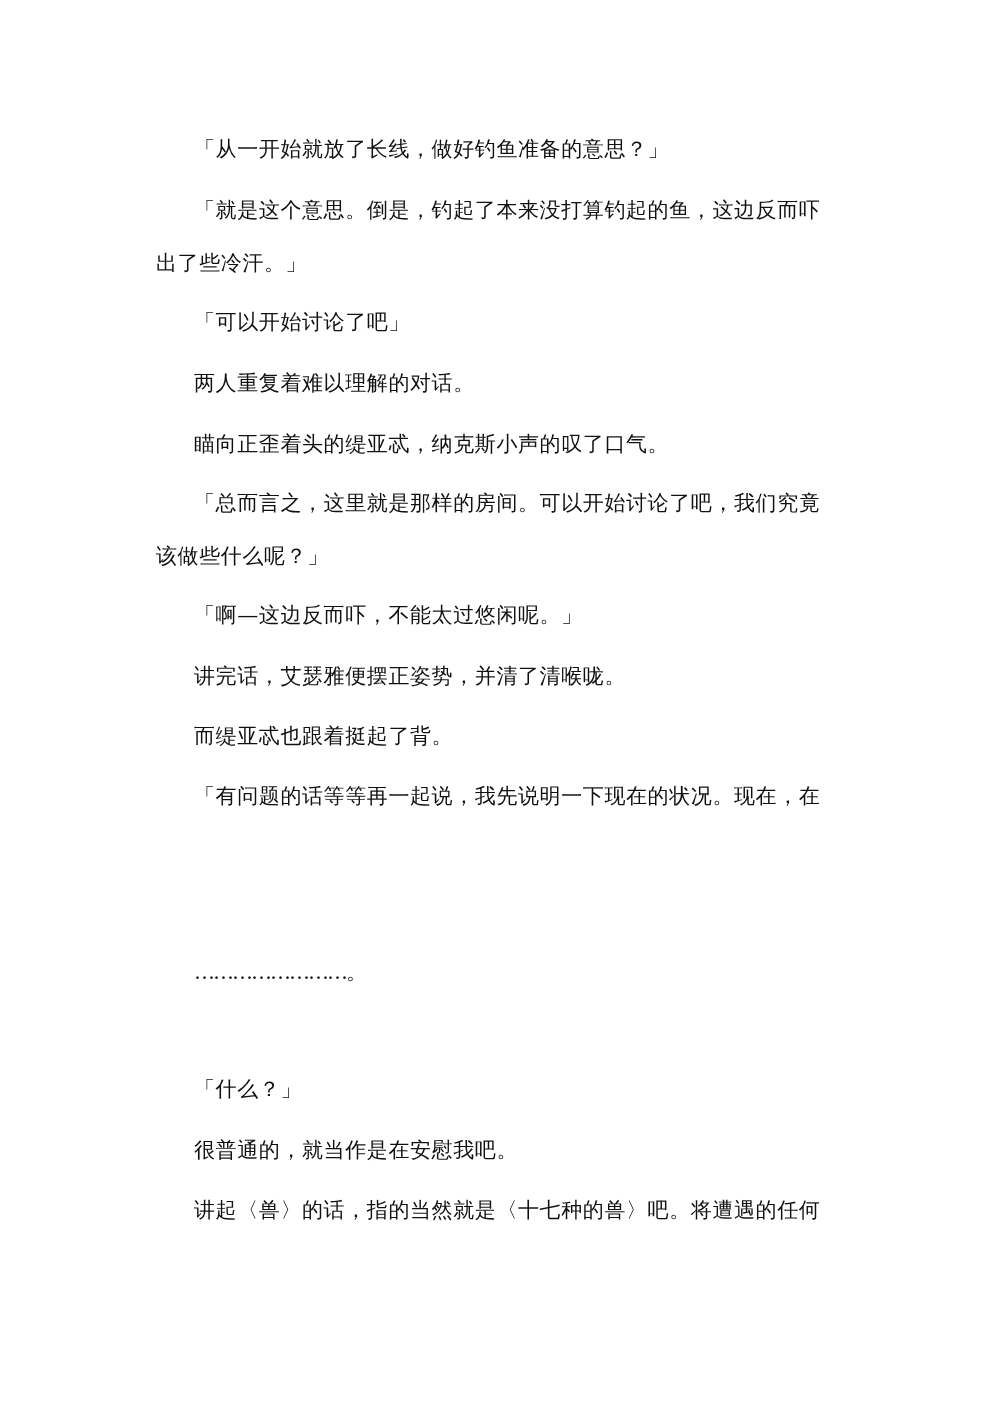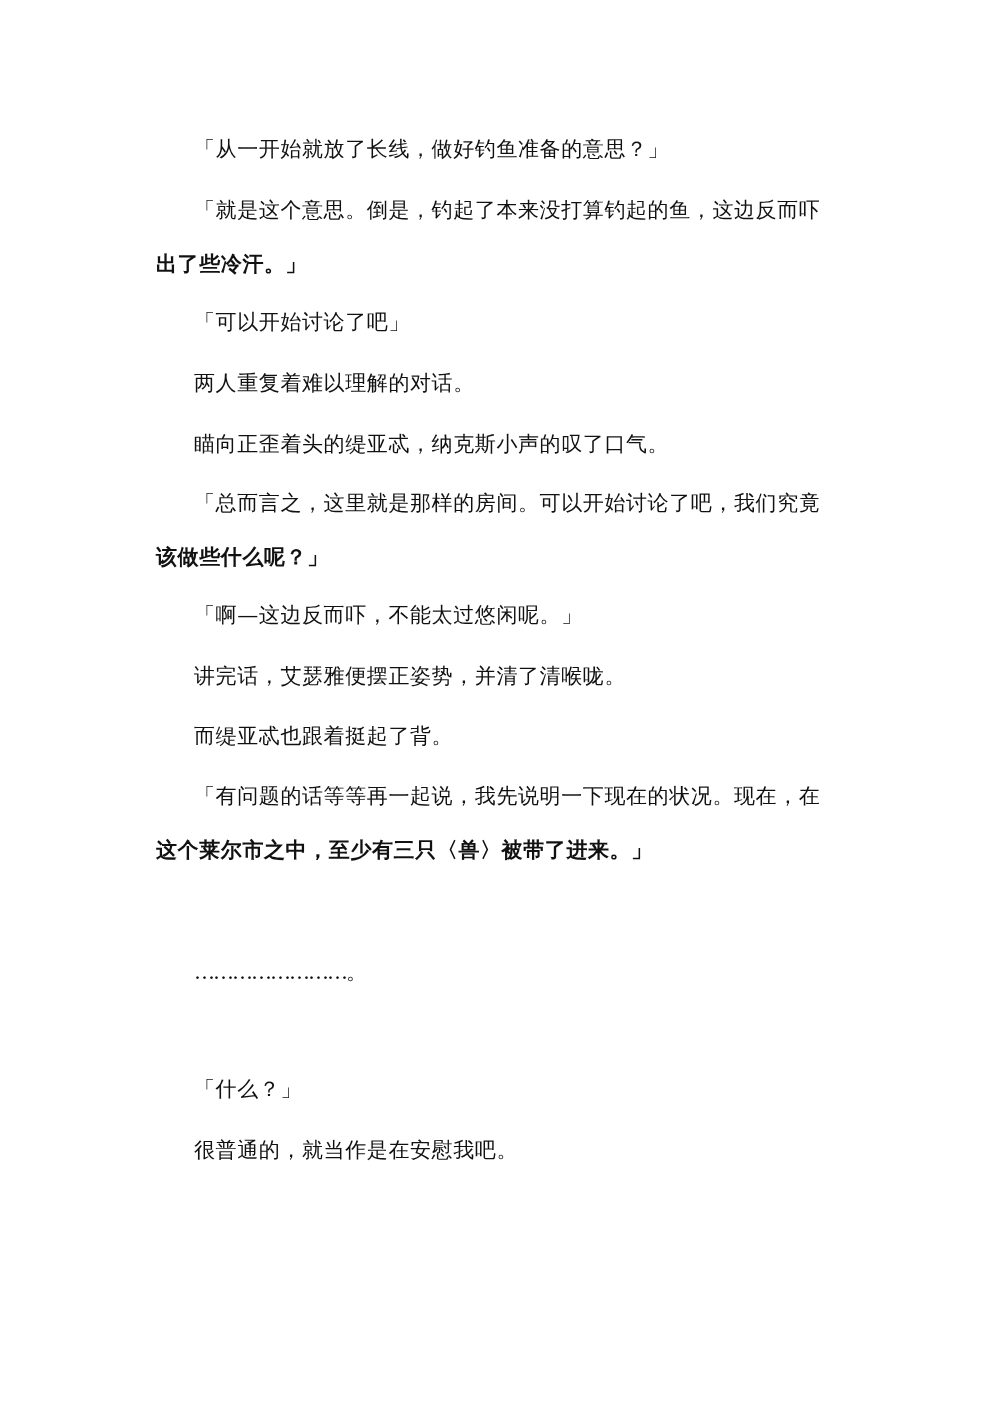--- a/index.html
+++ b/index.html
@@ -34,21 +34,20 @@
       text-align: justify;
       margin: 4px;
     }
     .line {
       display: block;
       white-space: nowrap;
       height: 53px;
     }
     .line.cont {
       text-indent: 0;
-      font-weight: bold;
     }
   </style>
 </head>
 <body>
 
 <div class="page">
   <p class="para" style="top:119px">
     <span class="line">「从一开始就放了长线，做好钓鱼准备的意思？」</span>
   </p>
   <p class="para" style="top:180px">
@@ -72,26 +71,26 @@
     <span class="line">「啊—这边反而吓，不能太过悠闲呢。」</span>
   </p>
   <p class="para" style="top:646px">
     <span class="line">讲完话，艾瑟雅便摆正姿势，并清了清喉咙。</span>
   </p>
   <p class="para" style="top:706px">
     <span class="line">而缇亚忒也跟着挺起了背。</span>
   </p>
   <p class="para" style="top:766px">
     <span class="line">「有问题的话等等再一起说，我先说明一下现在的状况。现在，在</span>
-    <span class="line cont">这个莱尔市之中，至少有三只〈兽〉被带了进来。」</span>
   </p>
   <p class="para" style="top:942px; letter-spacing:-2px;">
     <span class="line">……………………。</span>
   </p>
   <p class="para" style="top:1059px">
     <span class="line">「什么？」</span>
   </p>
   <p class="para" style="top:1120px">
     <span class="line">很普通的，就当作是在安慰我吧。</span>
   </p>
   <p class="para" style="top:1180px">
+    <span class="line">讲起〈兽〉的话，指的当然就是〈十七种的兽〉吧。将遭遇的任何</span>
   </p>
 </div>
 
 </body></html>

